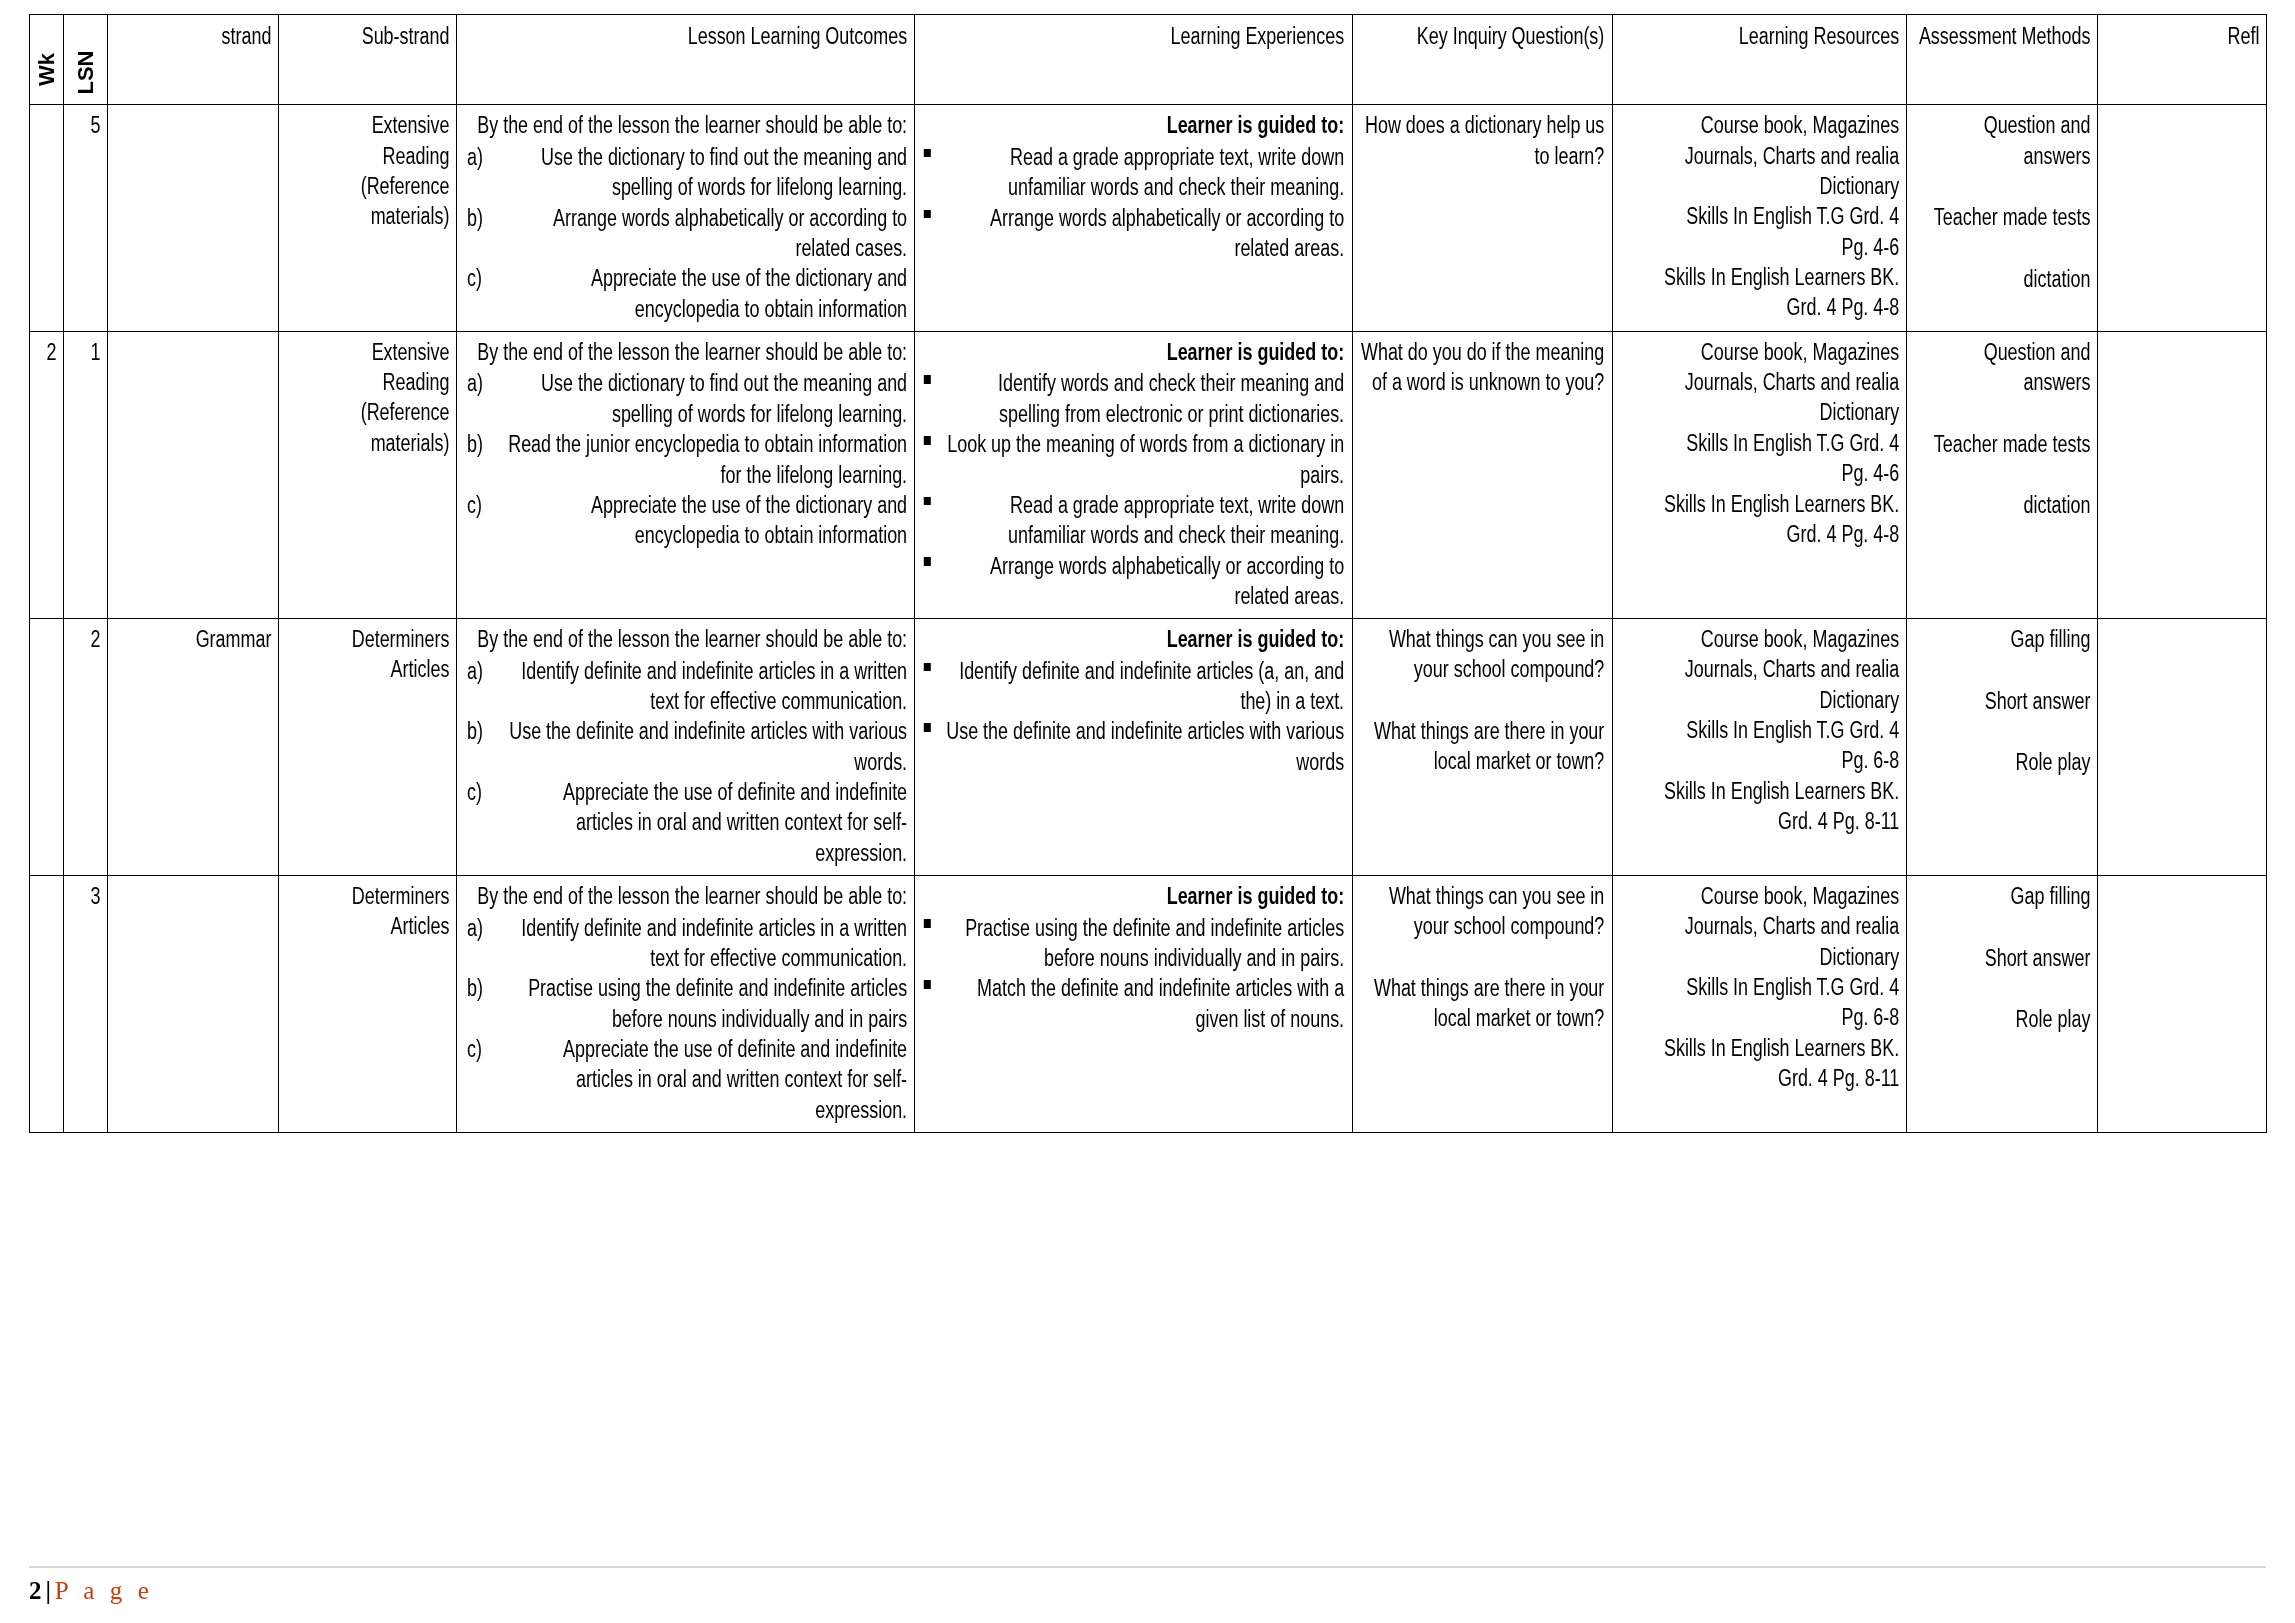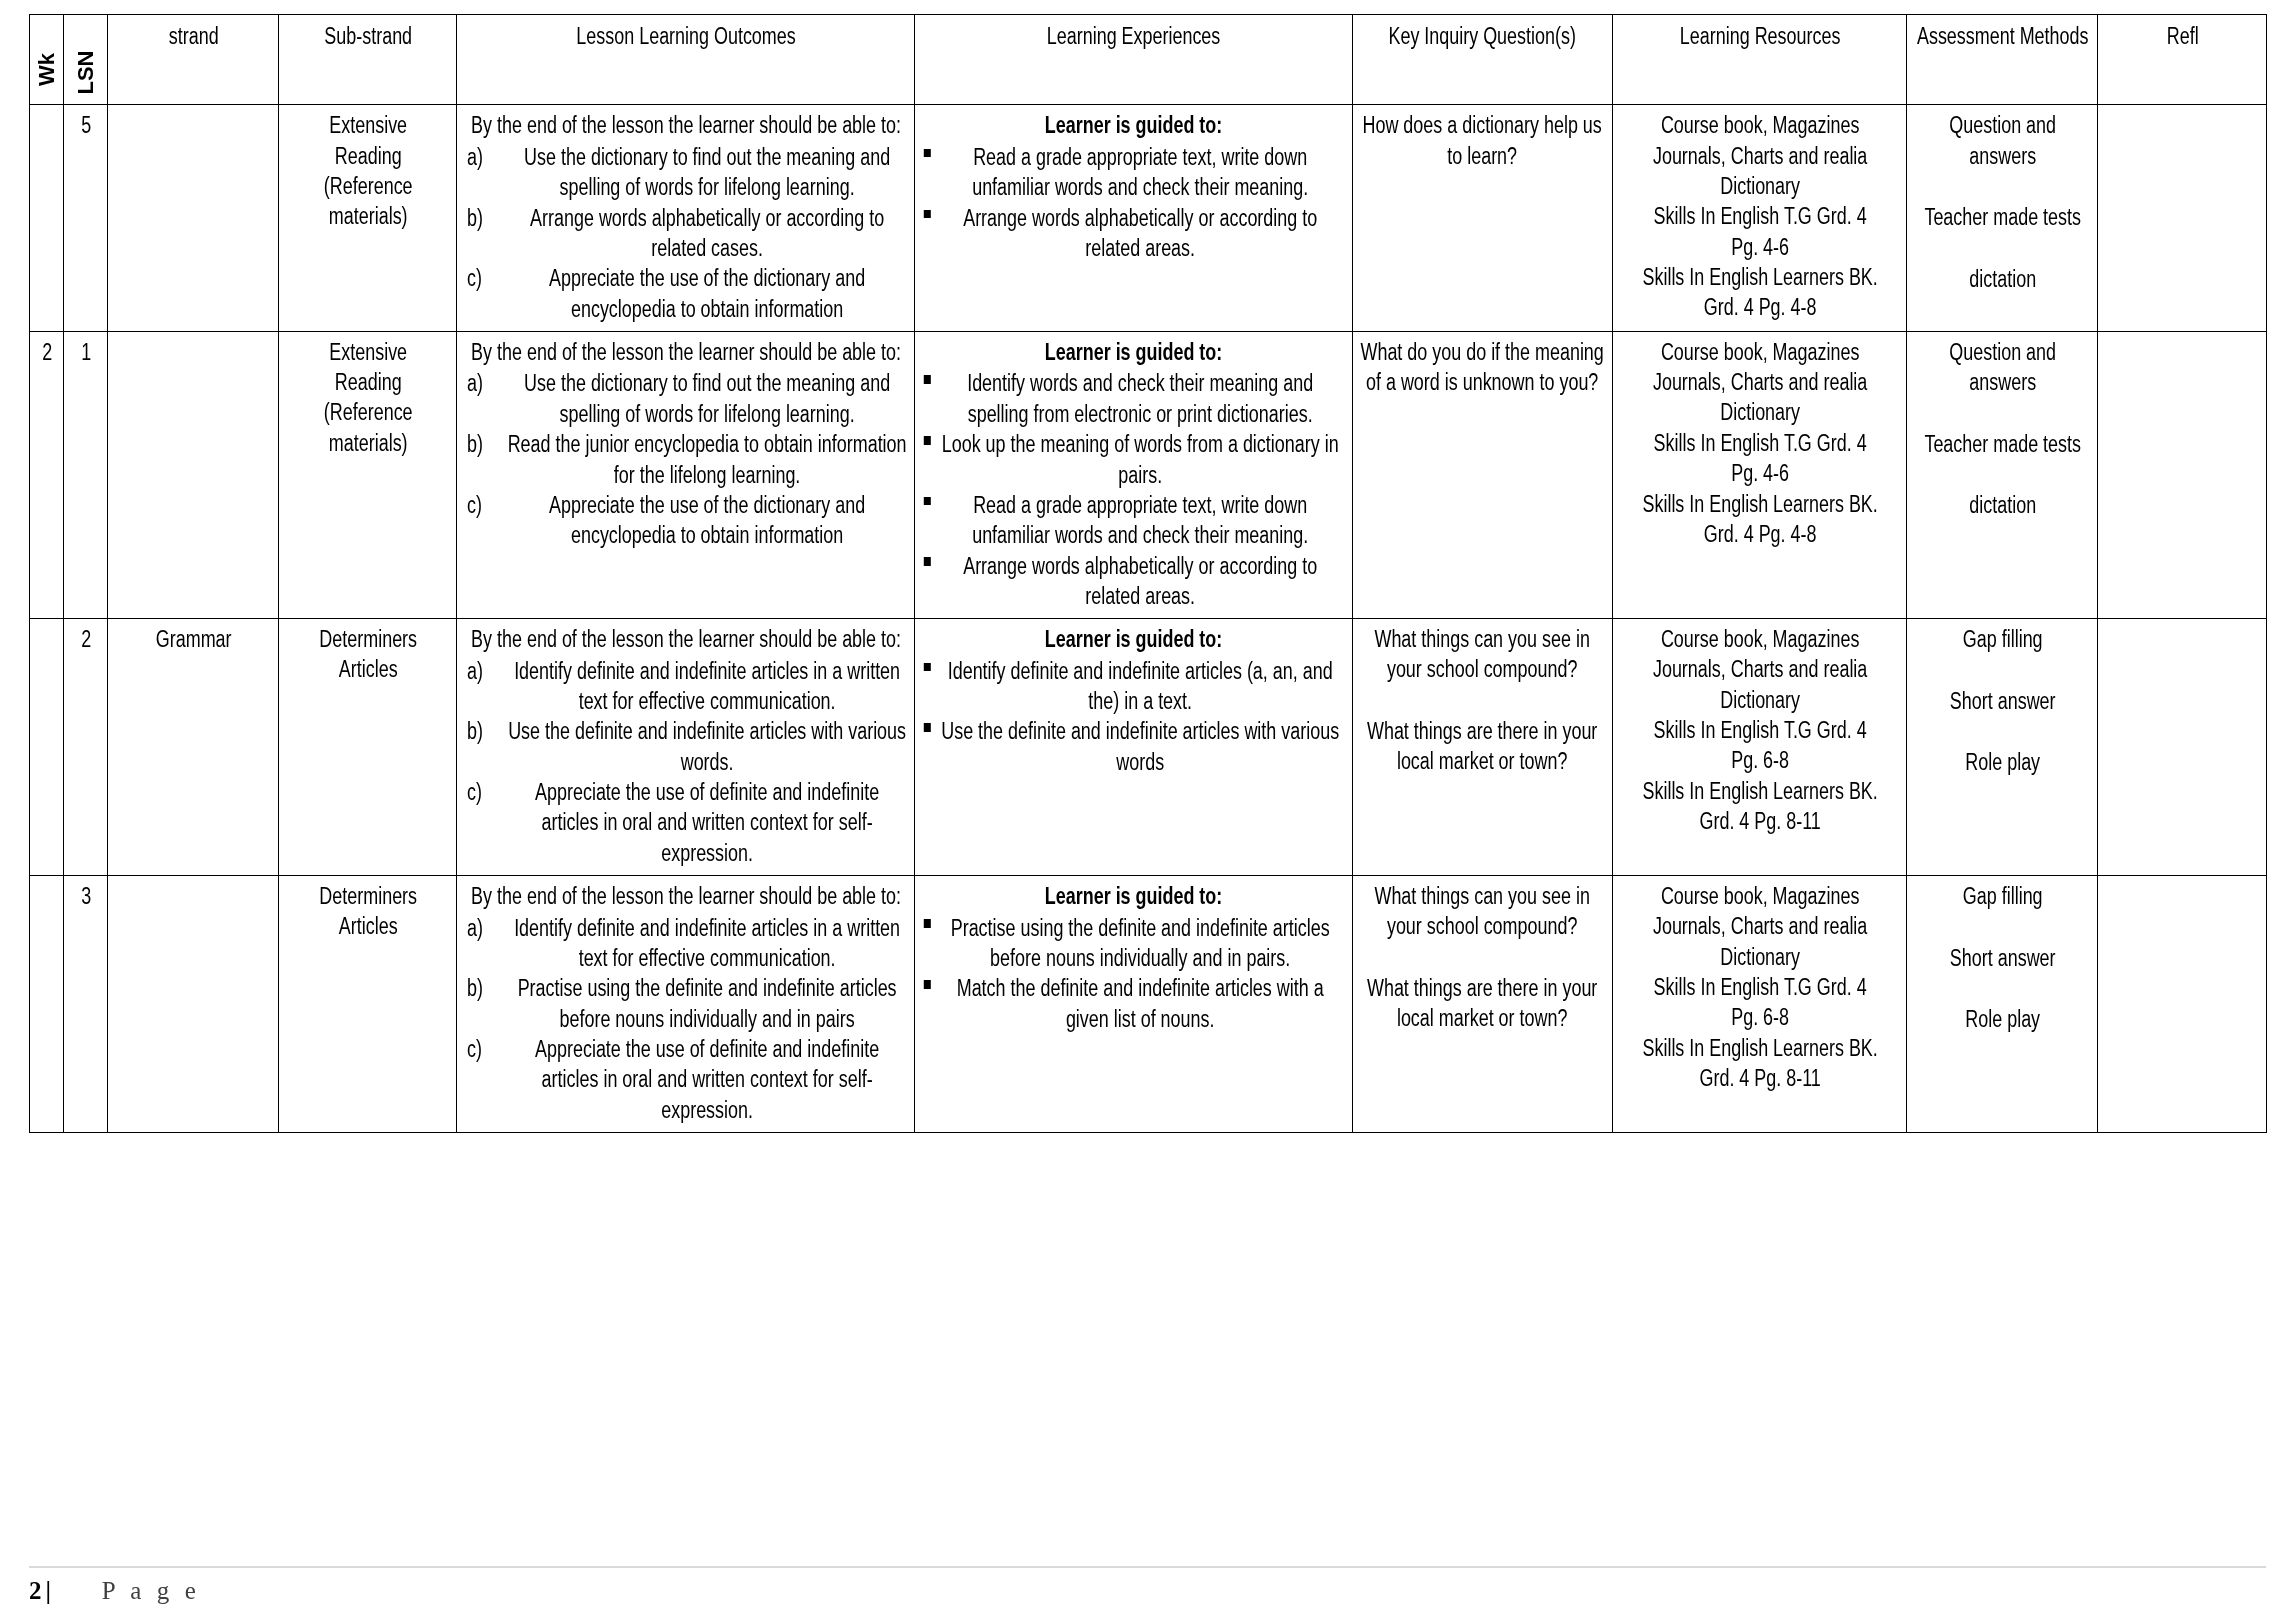--- a/index.html
+++ b/index.html
@@ -28,21 +28,21 @@
     font-family: "Liberation Sans Narrow", "Liberation Sans", sans-serif;
     font-stretch: condensed;
   }
   table.scheme td, table.scheme th {
     border: 1.3px solid #000000;
     vertical-align: top;
     padding: 5.2px 6.5px 6.5px 7.9px;
     font-size: 23px;
     line-height: 1.32;
     font-weight: 400;
-    text-align: center;
+    text-align: right;
     overflow: hidden;
     transform: scaleX(0.80);
     transform-origin: left top;
     width: auto;
   }
   
   table.scheme td, table.scheme th { transform: none; }
   .narrow { display: block; transform: scaleX(0.78); transform-origin: left top; width: 128%; }
 
   thead th {
@@ -133,21 +133,21 @@
     bottom: 18.3px;
     padding-top: 9.2px;
     border-top: 2px solid #d9d9d9;
   }
   .footer .pg {
     font-family: "Liberation Serif", serif;
     font-size: 25px;
   }
   .footer .pgnum { font-weight: 700; color: #000; }
   .footer .bar { font-weight: 700; color: #000; padding: 0 3.9px; }
-  .footer .word { color: #404040; letter-spacing: 4.6px; margin-left: 47px; }
+  .footer .word { color: #c2410c; letter-spacing: 4.6px; }
 </style>
 </head>
 <body>
 
 <div class="page">
 
   <table class="scheme">
     <colgroup>
       <col class="c-wk">
         <col class="c-lsn">

